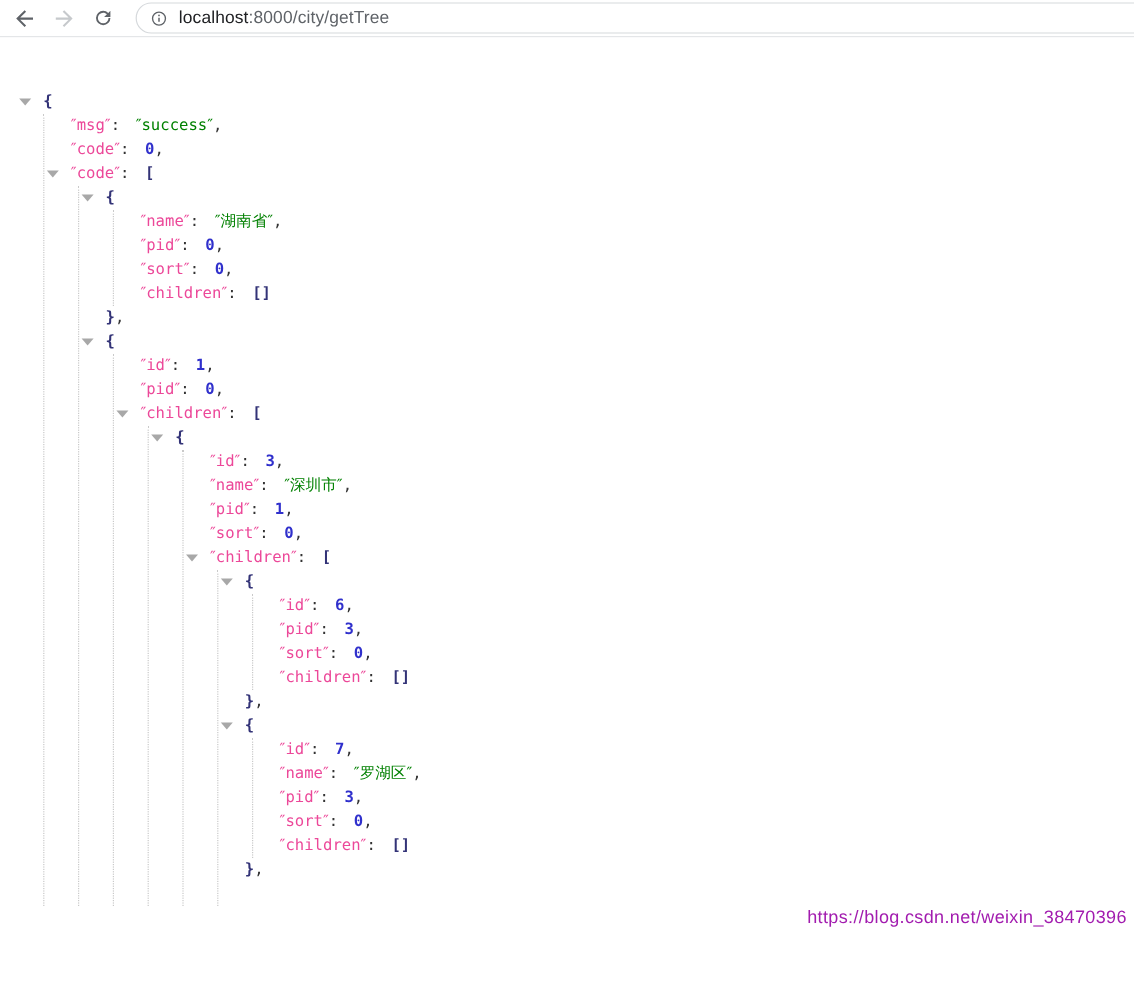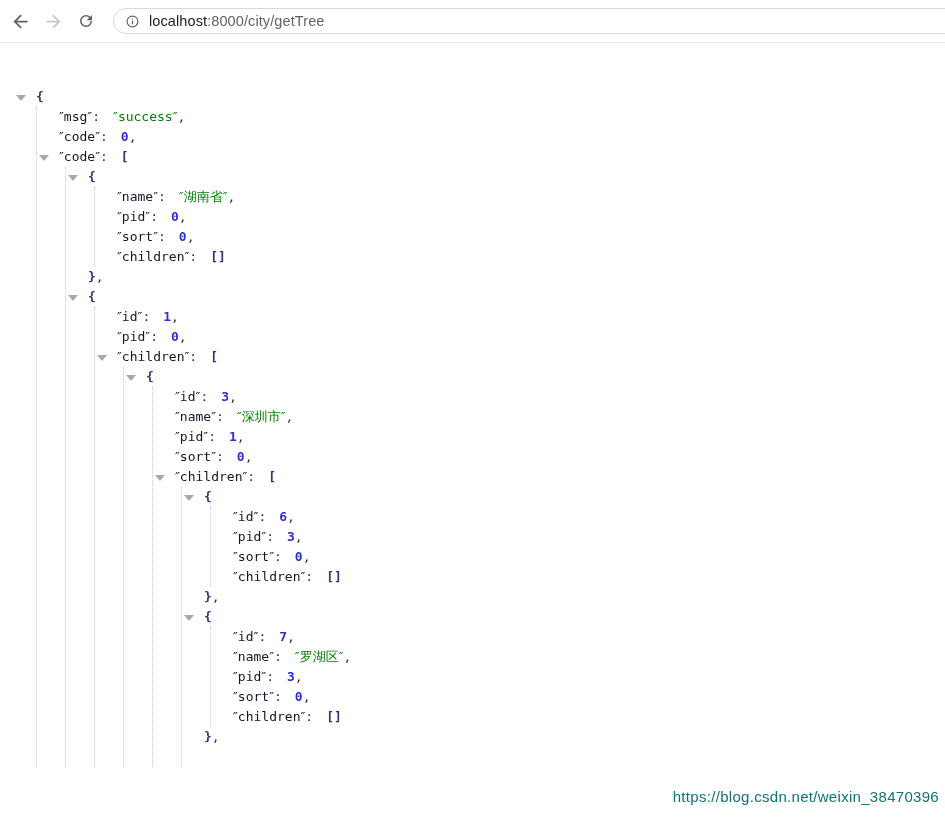--- a/index.html
+++ b/index.html
@@ -1,51 +1,51 @@
 <!DOCTYPE html>
 <html><head>
 <meta charset="utf-8">
 <style>
   * { margin: 0; padding: 0; box-sizing: border-box; }
   html, body { width: 945px; height: 819px; overflow: hidden; background: #ffffff;
     font-family: "Liberation Sans", sans-serif; }
 
   
-  .toolbar { height: 43px; display: flex; align-items: center; padding: 0 0 0 8px;
+  .toolbar { height: 31px; display: flex; align-items: center; padding: 0 0 0 8px;
     border-bottom: 1px solid #e4e6e8; background: #ffffff; overflow: hidden; }
   .nav-btn { width: 24px; height: 24px; display: flex; align-items: center; justify-content: center;
     margin-right: 9px; border-radius: 50%; cursor: pointer; flex: 0 0 auto; }
   .url-pill { flex: 1 1 auto; height: 26px; border: 1px solid #d6d9dc; border-radius: 14px;
     display: flex; align-items: center; padding-left: 11px; margin-left: 6px; margin-right: -14px; }
   .url-text { margin-left: 9px; font-size: 14.5px; letter-spacing: .1px; white-space: nowrap; }
   .url-host { color: #202124; }
   .url-path { color: #5f6368; }
 
   
   .json-root { padding: 44px 0 0 14px; font-family: "DejaVu Sans Mono", monospace;
     font-size: 13px; color: #333333; }
   .kids { margin-left: 28px; border-left: 1px dotted #c9c9c9; }
   .json-root > .kids { margin-left: 22px; }
   .line { height: 20px; line-height: 20px; white-space: nowrap; }
   .arw { display: inline-block; width: 22px; vertical-align: top; }
   .tri { display: inline-block; width: 0; height: 0; margin-left: 2px;
     border-left: 5px solid transparent; border-right: 5px solid transparent;
     border-top: 6px solid #a8a8a8; }
-  .tk-k { color: #0f172a; }
+  .tk-k { color: #ec4899; }
   .tk-s { color: #008000; }
   .tk-k::before, .tk-k::after, .tk-s::before, .tk-s::after {
     content: "\2033"; font-family: "DejaVu Sans", "DejaVu Sans Mono", monospace; }
   .tk-c { color: #333333; margin-right: 13px; }
   .tk-p { color: #333333; }
   .tk-n { color: #3030cc; font-weight: bold; }
   .tk-b { color: #333377; font-weight: bold; }
 
   
-  .watermark { position: absolute; top: 788px; right: 6px; font-size: 15px;
-    color: #0f766e; letter-spacing: .3px; }
+  .watermark { position: absolute; top: 756px; right: 6px; font-size: 15px;
+    color: #a21caf; letter-spacing: .3px; }
 </style>
 </head>
 <body>
 
 <div class="toolbar">
   <div class="nav-btn">
     <svg width="21" height="21" viewBox="0 0 24 24">
       <path d="M20 11H7.83l5.59-5.59L12 4l-8 8 8 8 1.41-1.41L7.83 13H20v-2z" fill="#5f6368"></path>
     </svg>
   </div>

